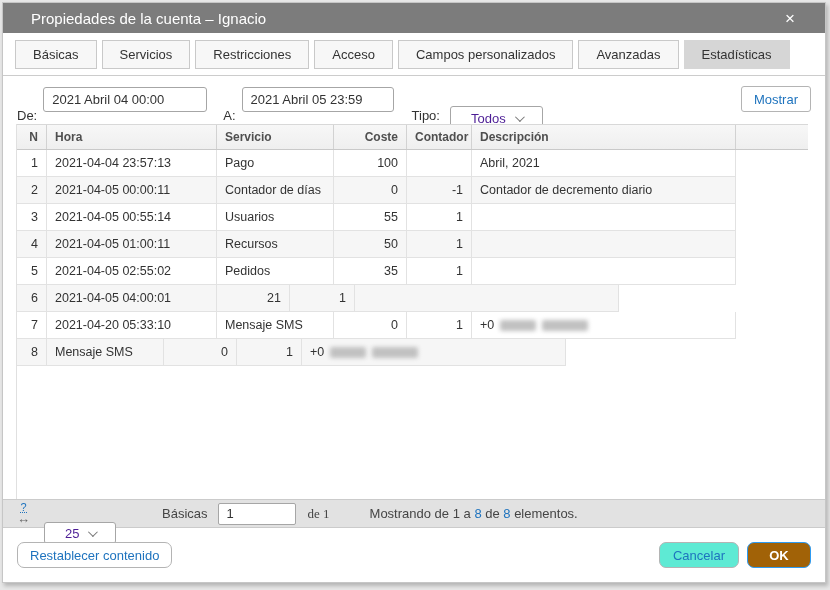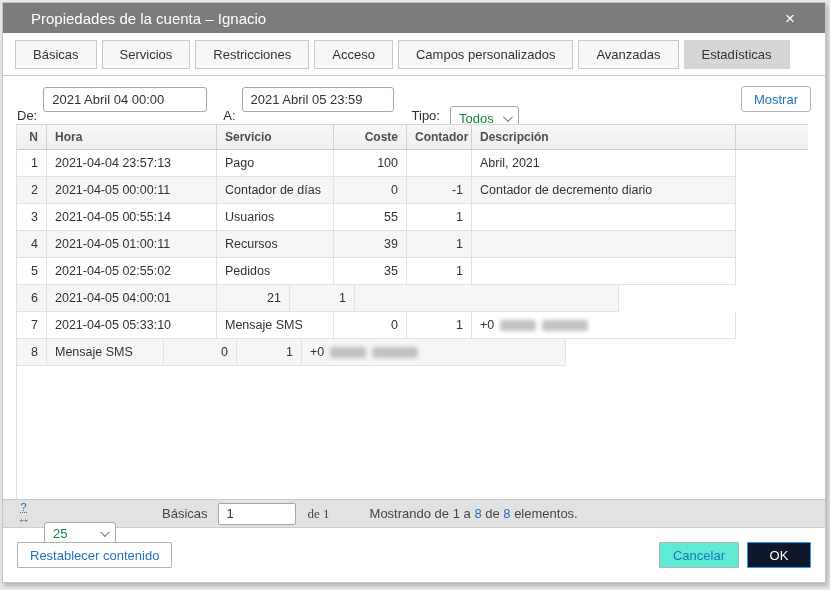--- a/index.html
+++ b/index.html
@@ -21,21 +21,21 @@
   .tab.selected { background:#d6d6d6; border-color:#d6d6d6; }
 
   
   .filterbar { flex:0 0 auto; display:flex; align-items:center; padding:10px 14px; height:46px; }
   .flabel { font-size:13px; color:#333; margin-right:6px;margin-top:32px; }
   .tinput { height:25px; border:1px solid #a6a6a6; border-radius:3px; padding:0 8px; font-size:13px;
             color:#333; font-family:inherit; background:#fff; }
   .w-from { width:164px; margin-right:16px; }
   .w-to   { width:152px; margin-right:16px; }
   .fake-select { height:25px; border:1px solid #a6a6a6; border-radius:3px; background:#fff; display:inline-flex;
-                 align-items:center; padding:0 8px; font-size:13px; color:#15803d; cursor:pointer;margin-top:39px; }
+                 align-items:center; padding:0 20px; font-size:13px; color:#4c1d95; cursor:pointer;margin-top:39px; }
   .chev { width:7px; height:7px; border-right:1.5px solid #777; border-bottom:1.5px solid #777;
           transform:rotate(45deg) translateY(-2px); margin-left:9px; flex:0 0 auto; }
   .btn-line { margin-left:auto; height:26px; padding:0 12px; background:#fff; border:1px solid #b4b4b4;
               border-radius:3px; color:#1e73be; font-size:13px; font-family:inherit; cursor:pointer; }
 
   
   .table-zone { flex:1 1 auto; margin:2px 17px 0 13px; border-left:1px solid #e0e0e0; overflow:hidden; }
   .grid-header { display:flex; width:795px; background:linear-gradient(#f7f7f7,#efefef); border-top:1px solid #d8d8d8;
                  border-bottom:1px solid #c9c9c9; height:26px; }
   .hcell { font-size:12px; font-weight:bold; color:#4f4f4f; line-height:24px; padding:0 8px;
@@ -61,24 +61,24 @@
   .pagesize { width:72px; height:22px; justify-content:space-between; }
   .plabel { font-size:13px; color:#454545; }
   .lbl-pagina { margin-left:46px; }
   .page-input { width:78px; height:22px; margin-left:10px; border-radius:2px; }
   .lbl-of { margin-left:12px;font-family:Liberation Serif, serif; }
   .summary { margin-left:40px; font-size:13px; color:#454545; }
   .summary .blue { color:#1e73be; }
 
   
   .footer { flex:0 0 auto; height:54px; display:flex; align-items:center; padding:0 14px; }
-  .btn { height:26px; border-radius:1px; font-size:13px; font-family:inherit; cursor:pointer; }
+  .btn { height:26px; border-radius:7px; font-size:13px; font-family:inherit; cursor:pointer; }
   .btn-reset { padding:0 12px; background:#fff; border:1px solid #b4b4b4; color:#1e73be; }
   .btn-cancel { margin-left:auto; padding:0 13px; background:#5eead4; border:1px solid #b4b4b4; color:#1e73be; }
-  .btn-ok { margin-left:8px; width:64px; background:#0f172a; border:1px solid #2e9bf2; color:#fff; font-weight:normal; }
+  .btn-ok { margin-left:8px; width:64px; background:#a16207; border:1px solid #2e9bf2; color:#fff; font-weight:bold; }
 </style>
 </head>
 <body>
 
 <div class="stage">
   <div class="dialog">
 
     <div class="titlebar">
       <span class="title">Propiedades de la cuenta – Ignacio</span>
       <span class="close-x">×</span>
@@ -134,21 +134,21 @@
             <div class="tcell c2">Usuarios</div>
             <div class="tcell c3 num">55</div>
             <div class="tcell c4 num">1</div>
             <div class="tcell c5"></div>
             <div class="tcell c6"></div>
           </div>
           <div class="trow alt">
             <div class="tcell c0 num">4</div>
             <div class="tcell c1">2021-04-05 01:00:11</div>
             <div class="tcell c2">Recursos</div>
-            <div class="tcell c3 num">39</div>
+            <div class="tcell c3 num">50</div>
             <div class="tcell c4 num">1</div>
             <div class="tcell c5"></div>
             <div class="tcell c6"></div>
           </div>
           <div class="trow">
             <div class="tcell c0 num">5</div>
             <div class="tcell c1">2021-04-05 02:55:02</div>
             <div class="tcell c2">Pedidos</div>
             <div class="tcell c3 num">35</div>
             <div class="tcell c4 num">1</div>
@@ -158,21 +158,21 @@
           <div class="trow alt">
             <div class="tcell c0 num">6</div>
             <div class="tcell c1">2021-04-05 04:00:01</div>
             <div class="tcell c3 num">21</div>
             <div class="tcell c4 num">1</div>
             <div class="tcell c5"></div>
             <div class="tcell c6"></div>
           </div>
           <div class="trow">
             <div class="tcell c0 num">7</div>
-            <div class="tcell c1">2021-04-05 05:33:10</div>
+            <div class="tcell c1">2021-04-20 05:33:10</div>
             <div class="tcell c2">Mensaje SMS</div>
             <div class="tcell c3 num">0</div>
             <div class="tcell c4 num">1</div>
             <div class="tcell c5">+0<span class="redact r1"></span><span class="redact r2"></span></div>
             <div class="tcell c6"></div>
           </div>
           <div class="trow alt">
             <div class="tcell c0 num">8</div>
             <div class="tcell c2">Mensaje SMS</div>
             <div class="tcell c3 num">0</div>

